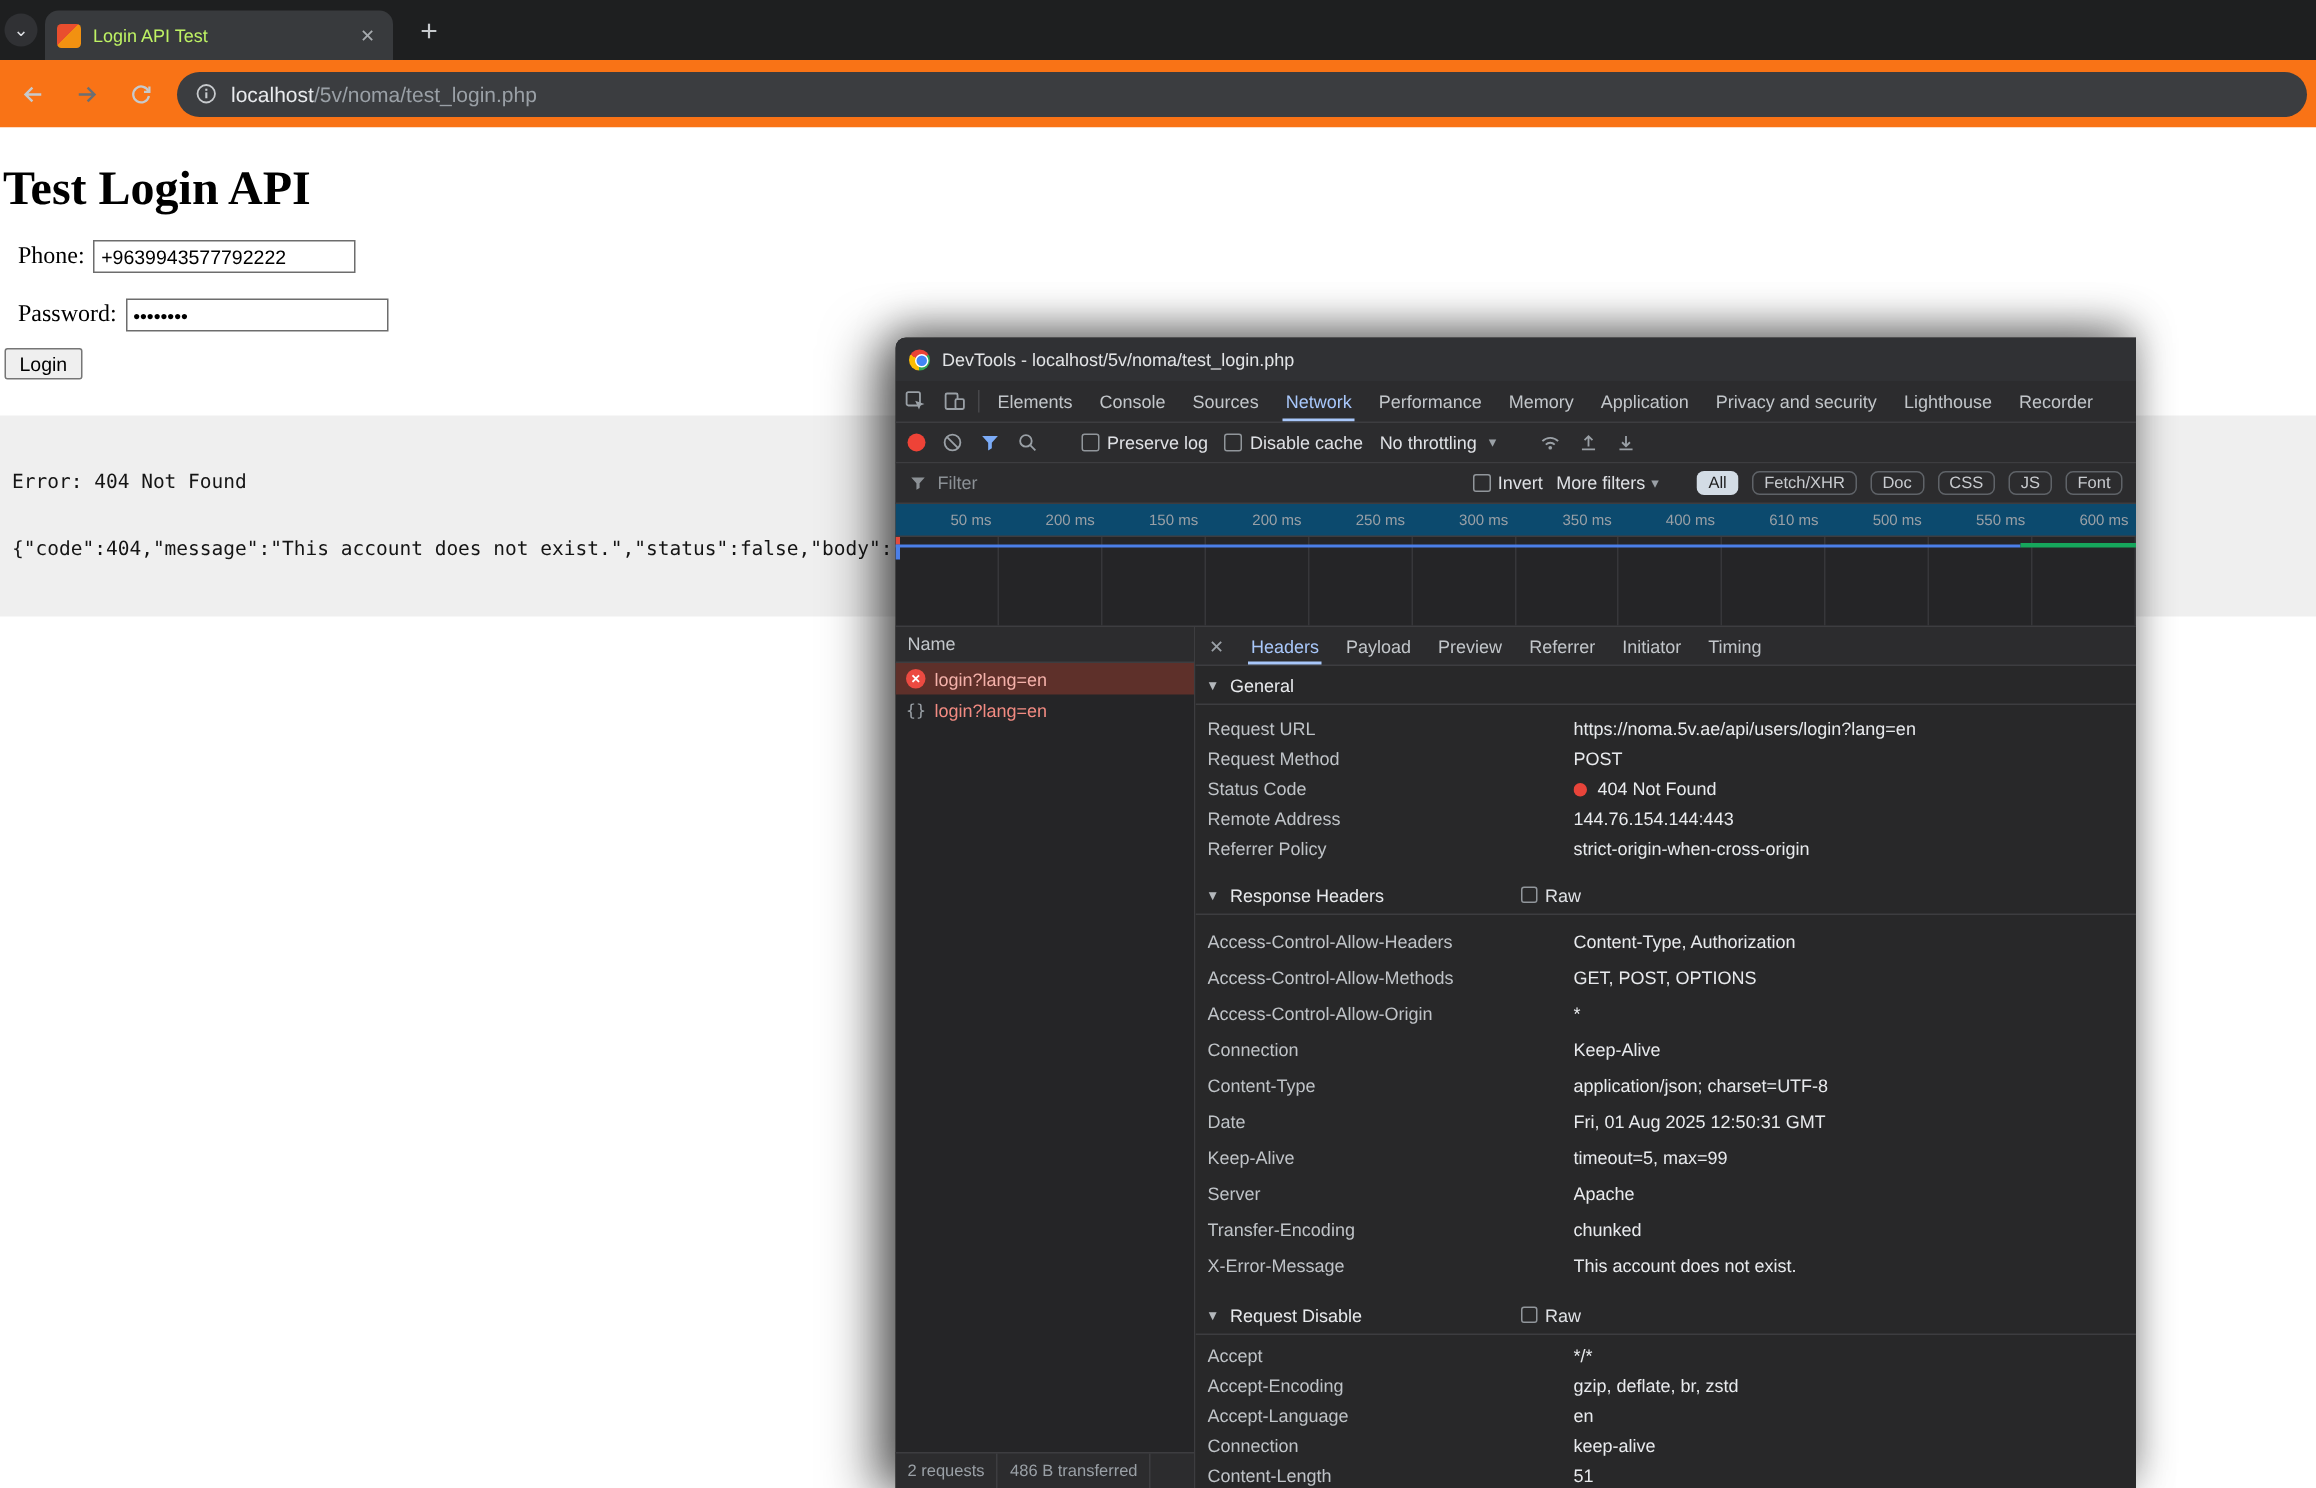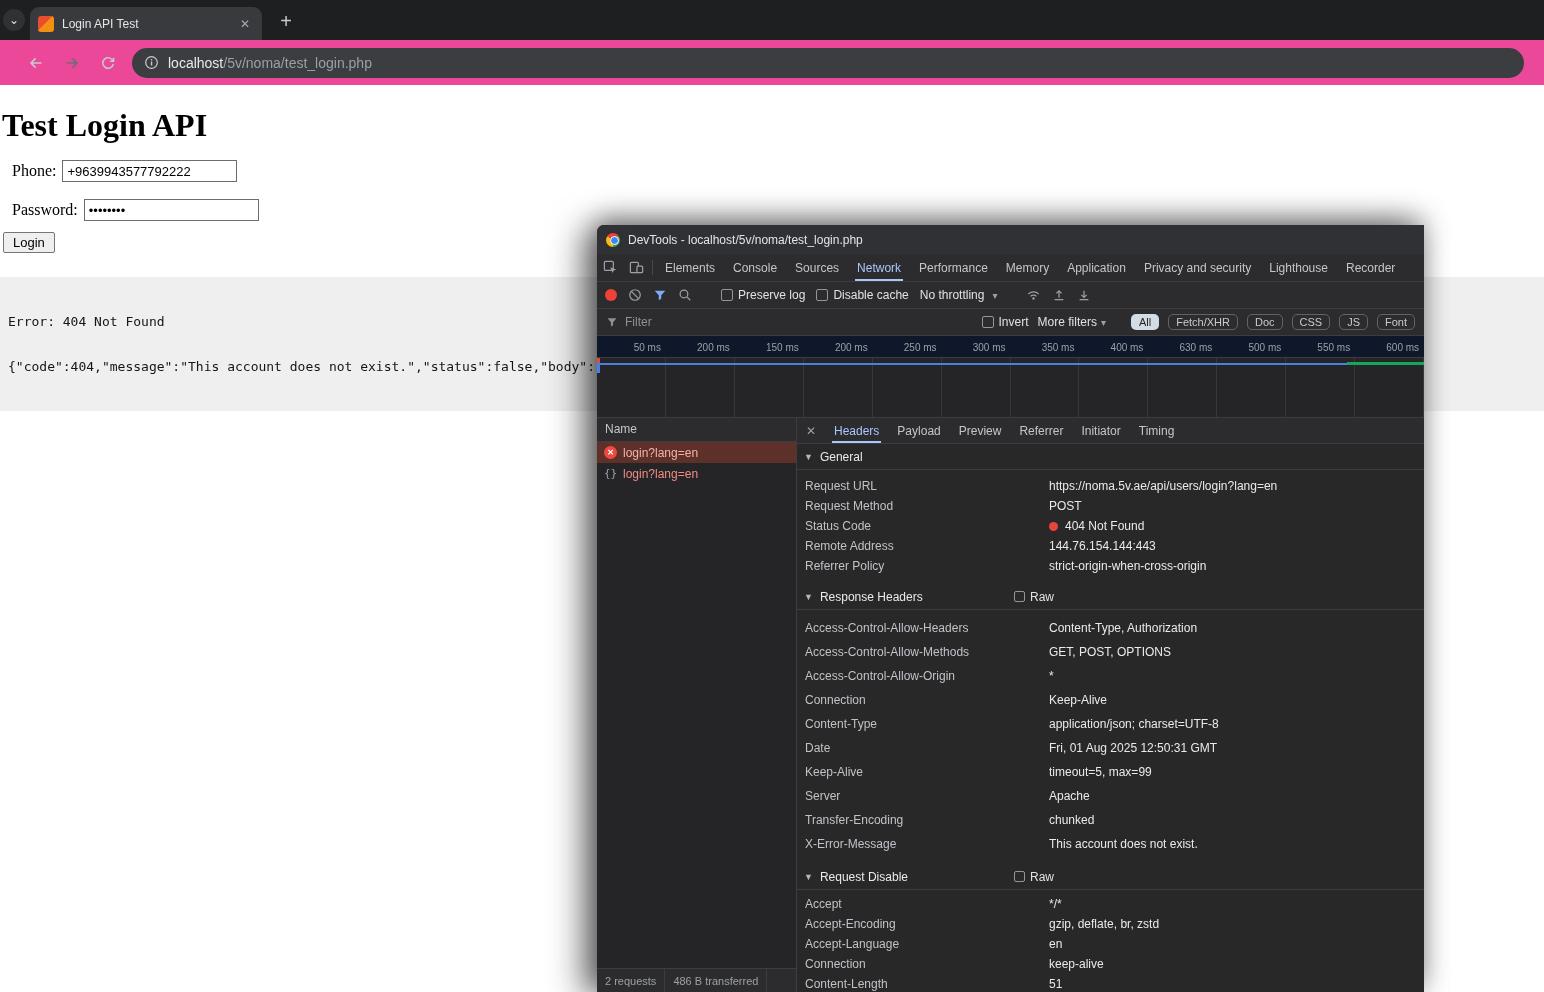--- a/index.html
+++ b/index.html
@@ -8,26 +8,26 @@
   .screen { position:relative; width:1544px; height:992px; overflow:hidden; }
 
   
   .tabstrip { position:absolute; left:0; top:0; right:0; height:40px; background:#1e1f20; }
   .tab-search { position:absolute; left:3px; top:9px; width:22px; height:22px; border-radius:50%;
     background:#303134; color:#dfe1e5; display:flex; align-items:center; justify-content:center; font-size:12px; }
   .tab { position:absolute; left:30px; top:7px; width:232px; height:33px; background:#383a3d;
     border-radius:9px 9px 0 0; display:flex; align-items:center; gap:8px; padding:0 8px; }
   .favicon { width:16px; height:16px; border-radius:3px; flex:none;
     background:linear-gradient(135deg,#e94e2e 0 45%,#f29111 45% 100%); }
-  .tab-title { flex:1; font-size:12px; color:#e5e5e5; white-space:nowrap; overflow:hidden; }
+  .tab-title { flex:1; font-size:12px; color:#bef264; white-space:nowrap; overflow:hidden; }
   .tab-close { width:18px; height:18px; color:#a7abaf; font-size:12px; display:flex; align-items:center; justify-content:center; border-radius:50%; }
   .newtab { position:absolute; left:272px; top:7px; width:28px; height:28px; color:#c7cacd; font-size:20px; font-weight:300;
     display:flex; align-items:center; justify-content:center; }
-  .toolbar { position:absolute; left:0; top:40px; right:0; height:45px; background:#ec4899;
-    display:flex; align-items:center; padding:0 20px; gap:4px; }
+  .toolbar { position:absolute; left:0; top:40px; right:0; height:45px; background:#f97316;
+    display:flex; align-items:center; padding:0 6px; gap:4px; }
   .nav-btn { width:32px; height:32px; display:flex; align-items:center; justify-content:center; color:#c7cacd; flex:none; }
   .nav-btn.disabled { color:#6b6f73; }
   .omnibox { flex:1; height:30px; background:#3b3d40; border-radius:15px; display:flex; align-items:center;
     gap:9px; padding:0 12px; margin-left:4px; overflow:hidden; }
   .omni-url { font-size:14px; white-space:nowrap; }
   .omni-host { color:#e8eaed; }
   .omni-path { color:#9aa0a6; }
 
   
   .page { position:absolute; left:0; top:85px; right:0; bottom:0; background:#fff;
@@ -69,21 +69,21 @@
   .cbox { width:12px; height:12px; border:1.5px solid #91969b; border-radius:2px; background:transparent; flex:none; }
   .throttle { display:flex; align-items:center; gap:8px; color:#dfe1e5; white-space:nowrap; }
   .caret { color:#9aa0a6; font-size:10px; }
   .dt-filterrow { height:27px; flex:none; background:#2c2c2e; border-bottom:1px solid #3d3d40;
     display:flex; align-items:center; gap:9px; padding:0 9px; overflow:hidden; }
   .filter-input { flex:1; min-width:120px; display:flex; align-items:center; gap:7px; color:#8c9196; }
   .chip { border:1px solid #5f6368; color:#c8cbcf; border-radius:5px; padding:1px 7px; font-size:11px; white-space:nowrap; flex:none; }
   .chip.selected { background:#d3dce5; color:#1f1f1f; border-color:transparent; }
   .morefilters { display:flex; align-items:center; gap:4px; color:#dfe1e5; white-space:nowrap; }
 
-  .dt-ruler { height:22px; flex:none; display:flex; background:#0f172a; border-bottom:1px solid #3d3d40; }
+  .dt-ruler { height:22px; flex:none; display:flex; background:#0c4a6e; border-bottom:1px solid #3d3d40; }
   .ruler-cell { flex:1; font-size:10px; color:#9aa0a6; text-align:right; padding:6px 5px 0 0; white-space:nowrap; overflow:hidden; }
   .dt-band { height:60px; flex:none; position:relative; display:flex; background:#252527; border-bottom:1px solid #3d3d40; }
   .band-cell { flex:1; border-right:1px solid #37373a; }
   .line-blue { position:absolute; left:0; top:5px; width:750px; height:2px; background:#4b7fe8; }
   .line-green { position:absolute; left:750px; right:0; top:4px; height:3px; background:#16a75c; }
   .tick-red { position:absolute; left:0; top:0; width:3px; height:5px; background:#e14b3e; }
   .tick-blue { position:absolute; left:0; top:5px; width:3px; height:10px; background:#4b7fe8; }
 
   .dt-main { flex:1; display:flex; min-height:0; }
   .req-panel { width:200px; flex:none; background:#252527; border-right:1px solid #3d3d40; display:flex; flex-direction:column; }
@@ -303,21 +303,21 @@
 
     <div class="dt-ruler">
       <span class="ruler-cell">50 ms</span>
       <span class="ruler-cell">200 ms</span>
       <span class="ruler-cell">150 ms</span>
       <span class="ruler-cell">200 ms</span>
       <span class="ruler-cell">250 ms</span>
       <span class="ruler-cell">300 ms</span>
       <span class="ruler-cell">350 ms</span>
       <span class="ruler-cell">400 ms</span>
-      <span class="ruler-cell">630 ms</span>
+      <span class="ruler-cell">610 ms</span>
       <span class="ruler-cell">500 ms</span>
       <span class="ruler-cell">550 ms</span>
       <span class="ruler-cell">600 ms</span>
     </div>
     <div class="dt-band">
       <div class="band-cell"></div>
         <div class="band-cell"></div>
         <div class="band-cell"></div>
         <div class="band-cell"></div>
       <div class="band-cell"></div>

